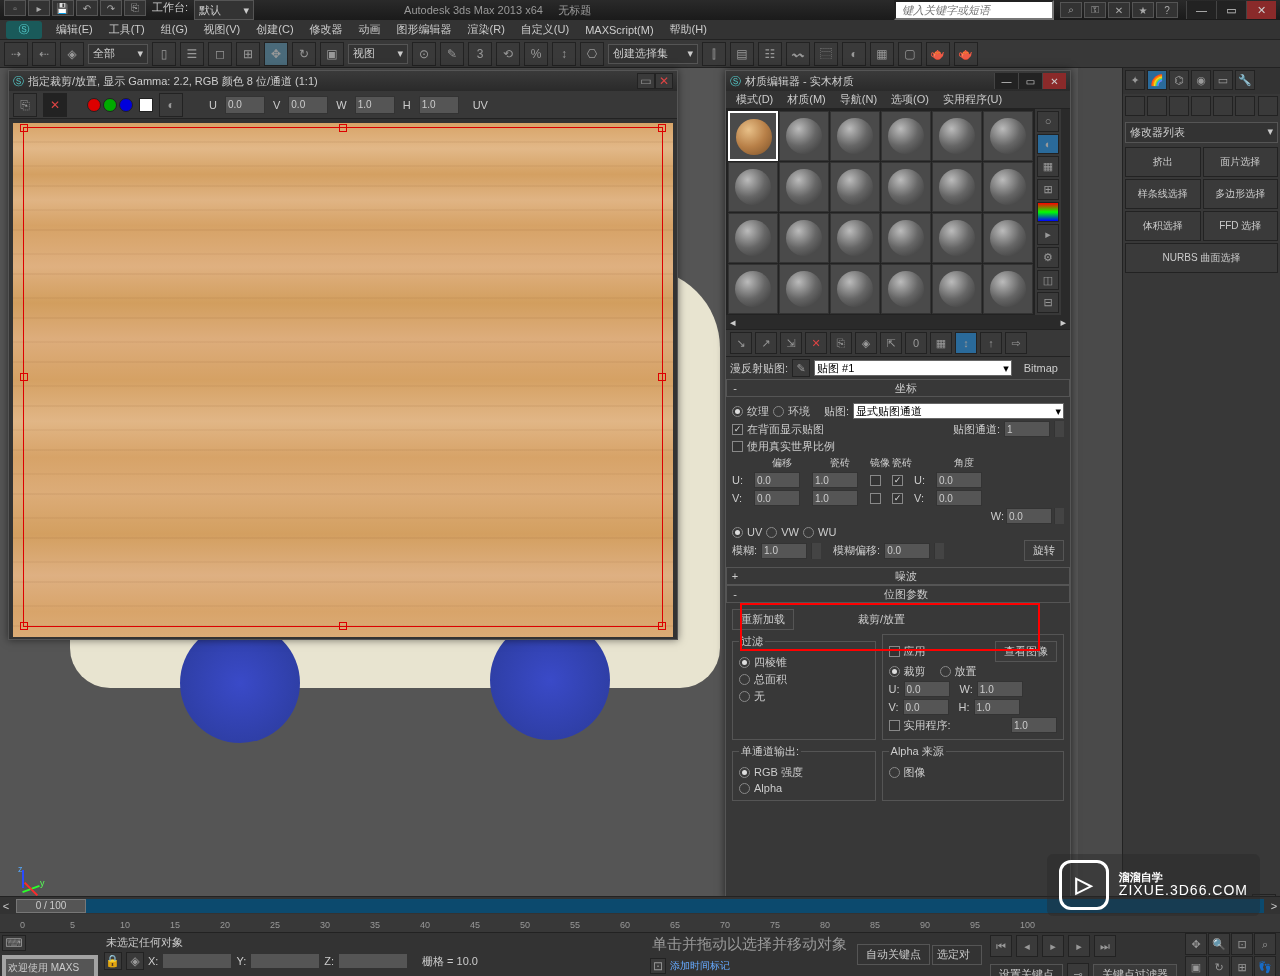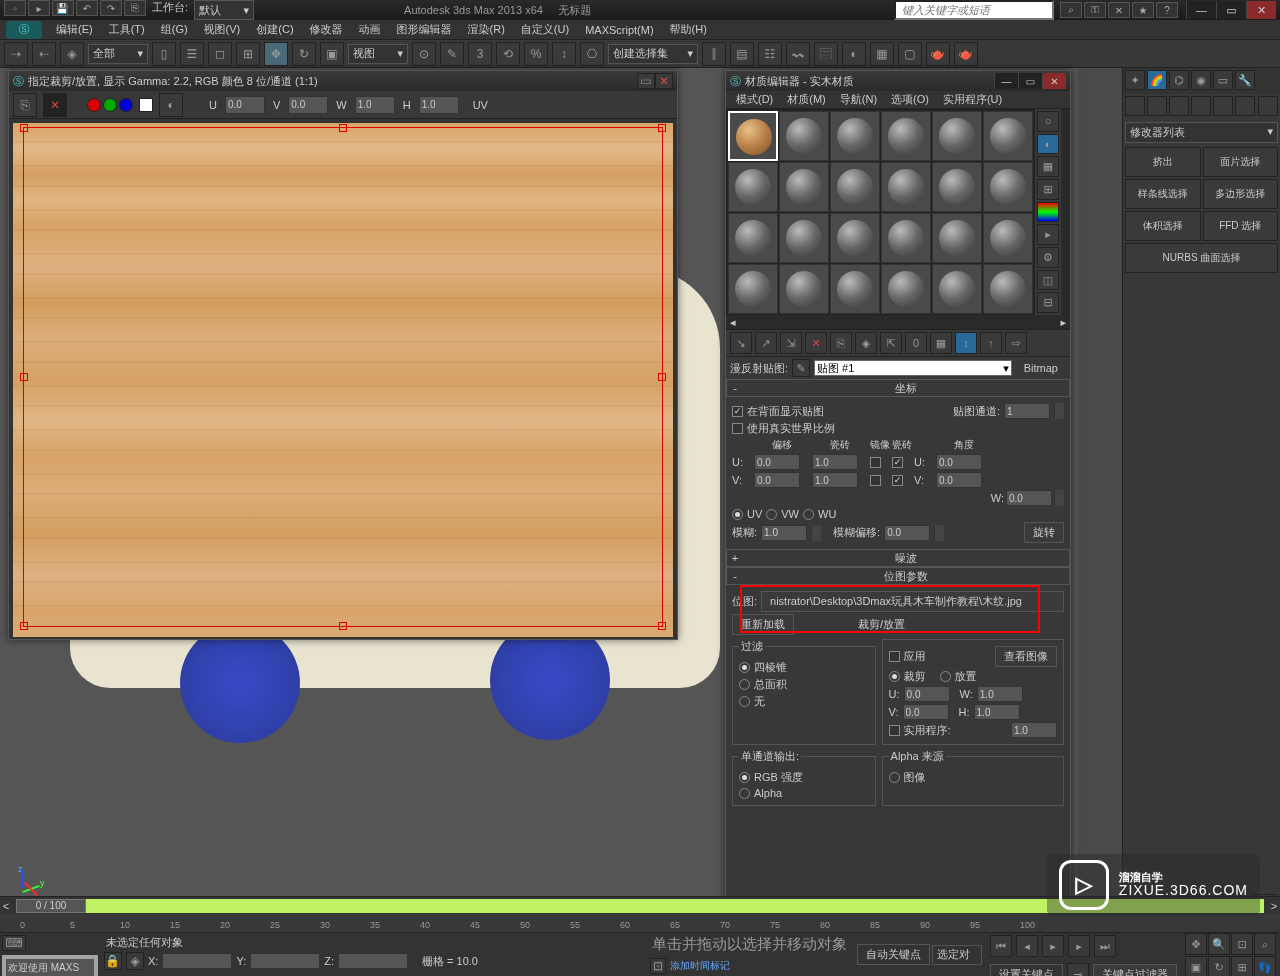--- a/index.html
+++ b/index.html
@@ -88,21 +88,21 @@
 .rp-tab-active { background: #2a6a9a; }
 .rp-icons { height: 26px; display: flex; padding: 2px; gap: 2px; }
 .rp-icon { width: 20px; height: 20px; background: #3a3a3a; border: 1px solid #222; }
 .rp-dropdown { background: #333; border: 1px solid #555; color: #ccc; padding: 2px 4px; margin: 2px; display: flex; }
 .rp-dropdown::after { content:'▾'; margin-left:auto; }
 .rp-btn-grid { display: grid; grid-template-columns: 1fr 1fr; gap: 2px; padding: 2px; }
 .rp-btn { background: #3a3a3a; border: 1px solid #222; color: #ccc; text-align: center; padding: 7px; font-size: 10px; }
 .rp-btn-full { grid-column: 1 / 3; }
 .bottom-area { position: absolute; left: 0; bottom: 0; width: 1280px; }
 .timeline { height: 18px; background: #333; display: flex; align-items: center; border-top: 1px solid #222; }
-.time-slider { flex: 1; background: #bef264; height: 14px; position: relative; margin: 0 4px; }
+.time-slider { flex: 1; background: #0c4a6e; height: 14px; position: relative; margin: 0 4px; }
 .time-handle { position: absolute; left: 0; width: 70px; height: 14px; background: #555; border: 1px solid #777; color: #ccc; font-size: 10px; text-align: center; }
 .time-ruler { height: 18px; background: #383838; display: flex; align-items: flex-start; position: relative; }
 .tick { position: absolute; bottom: 2px; color: #999; font-size: 9px; }
 .status-row { height: 44px; background: #333; display: flex; border-top: 1px solid #222; }
 .status-left { width: 100px; display: flex; flex-direction: column; }
 .welcome-btn { background: #555; border: 4px solid #a3a3a3; color: #ccc; padding: 2px; font-size: 10px; margin: 2px; }
 .status-mid { flex: 1; display: flex; flex-direction: column; }
 .status-text { color: #ccc; padding: 2px 6px; font-size: 11px; }
 .coord-row { display: flex; align-items: center; gap: 4px; padding: 0 4px; }
 .coord-input { background: #555; border: 1px solid #333; color: #ccc; width: 70px; height: 16px; padding: 0 2px; font-size: 10px; }
@@ -396,20 +396,30 @@
         </div>
       <span class="mat-type">Bitmap</span>
     </div>
 
     <div class="rollout-header">
       <span class="rollout-toggle">-</span>
         <span class="rollout-title">坐标</span>
     </div>
     <div class="rollout-body">
       <div class="row">
+        <span class="radio radio-on"></span>
+          <span>纹理</span>
+        <span class="radio"></span>
+          <span>环境</span>
+        <span style="margin-left:10px">贴图:</span>
+        <div class="dropdown" style="flex:1">
+            <span>显式贴图通道</span>
+          </div>
+      </div>
+      <div class="row">
         <span class="check check-on"></span>
           <span>在背面显示贴图</span>
         <span style="margin-left:auto">贴图通道:</span>
         <span class="spinner2">1</span>
           <span class="spin-arrows"></span>
       </div>
       <div class="row">
         <span class="check"></span>
           <span>使用真实世界比例</span>
       </div>
@@ -467,24 +477,20 @@
     <div class="rollout-header">
       <span class="rollout-toggle">+</span>
         <span class="rollout-title">噪波</span>
     </div>
 
     <div class="rollout-header">
       <span class="rollout-toggle">-</span>
         <span class="rollout-title">位图参数</span>
     </div>
     <div class="rollout-body" style="position:relative">
-      <div class="row">
-        <span>位图:</span>
-        <div class="btn-inline" style="flex:1;text-align:left;overflow:hidden;white-space:nowrap">nistrator\Desktop\3Dmax玩具木车制作教程\木纹.jpg</div>
-      </div>
       <div class="row">
         <span class="btn-inline">重新加载</span>
         <span style="margin-left:60px">裁剪/放置</span>
       </div>
       <div class="red-box" style="left:14px;top:0px;width:300px;height:48px"></div>
       <div style="display:flex;gap:6px">
         <fieldset style="flex:1">
           <legend>过滤</legend>
           <div class="row">
               <span class="radio radio-on"></span>

